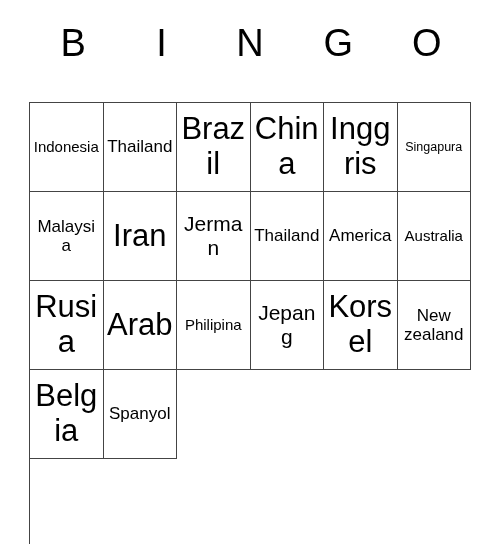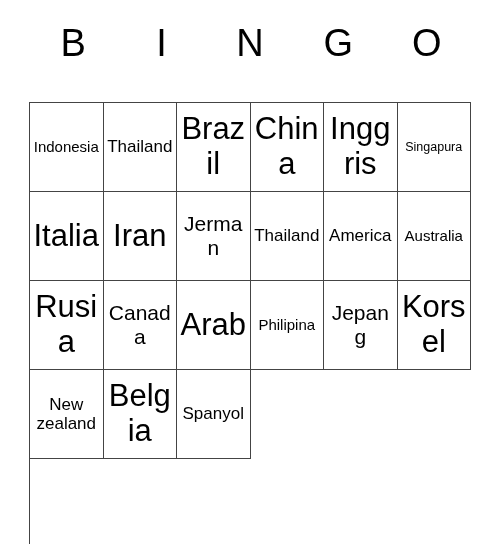--- a/index.html
+++ b/index.html
@@ -86,30 +86,29 @@
 
   <div class="grid">
 
     <div class="cell s-sm">Indonesia</div>
     <div class="cell s-md">Thailand</div>
     <div class="cell s-xl">Brazil</div>
     <div class="cell s-xl">China</div>
 
     <div class="cell s-xl">Inggris</div>
     <div class="cell s-xs">Singapura</div>
-    <div class="cell s-xxl">Italia</div>
+    <div class="cell s-md">Malaysia</div>
 
     <div class="cell s-xxl">Iran</div>
     <div class="cell s-lg">Jerman</div>
     <div class="cell s-md">Thailand</div>
     <div class="cell s-md">America</div>
     <div class="cell s-sm">Australia</div>
 
     <div class="cell s-xl">Rusia</div>
-    <div class="cell s-lg">Canada</div>
     <div class="cell s-xxl">Arab</div>
     <div class="cell s-sm">Philipina</div>
 
     <div class="cell s-lg">Jepang</div>
     <div class="cell s-xl">Korsel</div>
     <div class="cell s-md">New zealand</div>
     <div class="cell s-xl">Belgia</div>
     <div class="cell s-md">Spanyol</div>
 
   </div>

